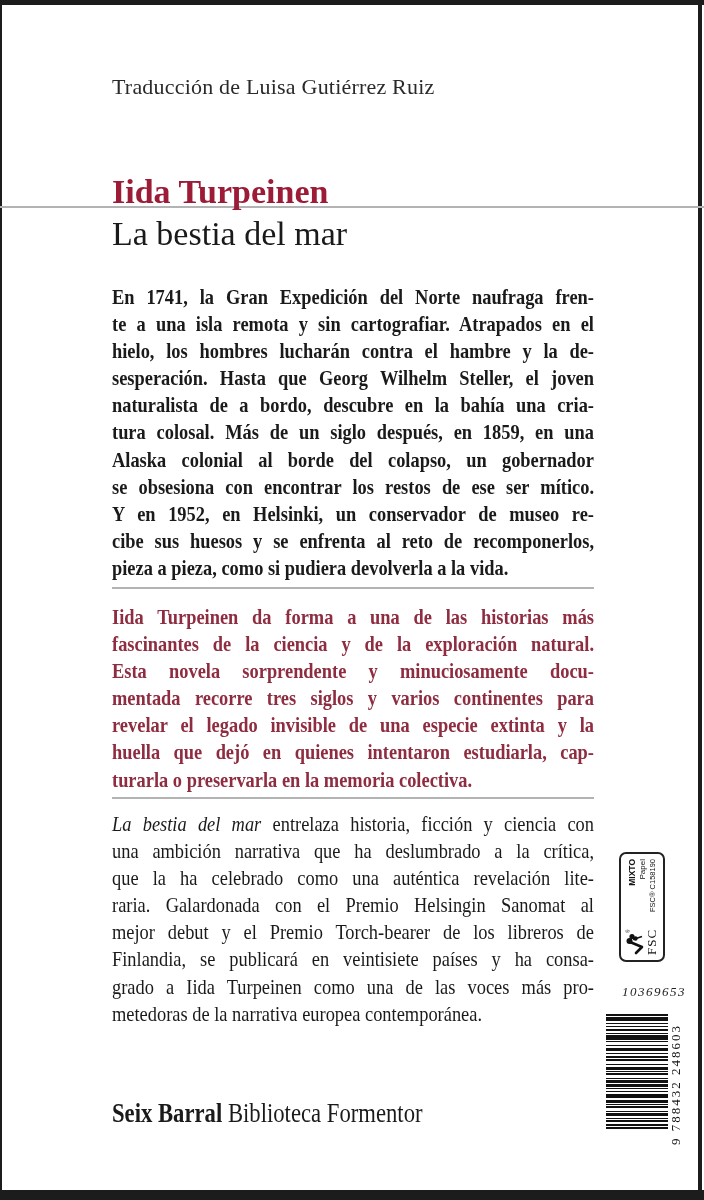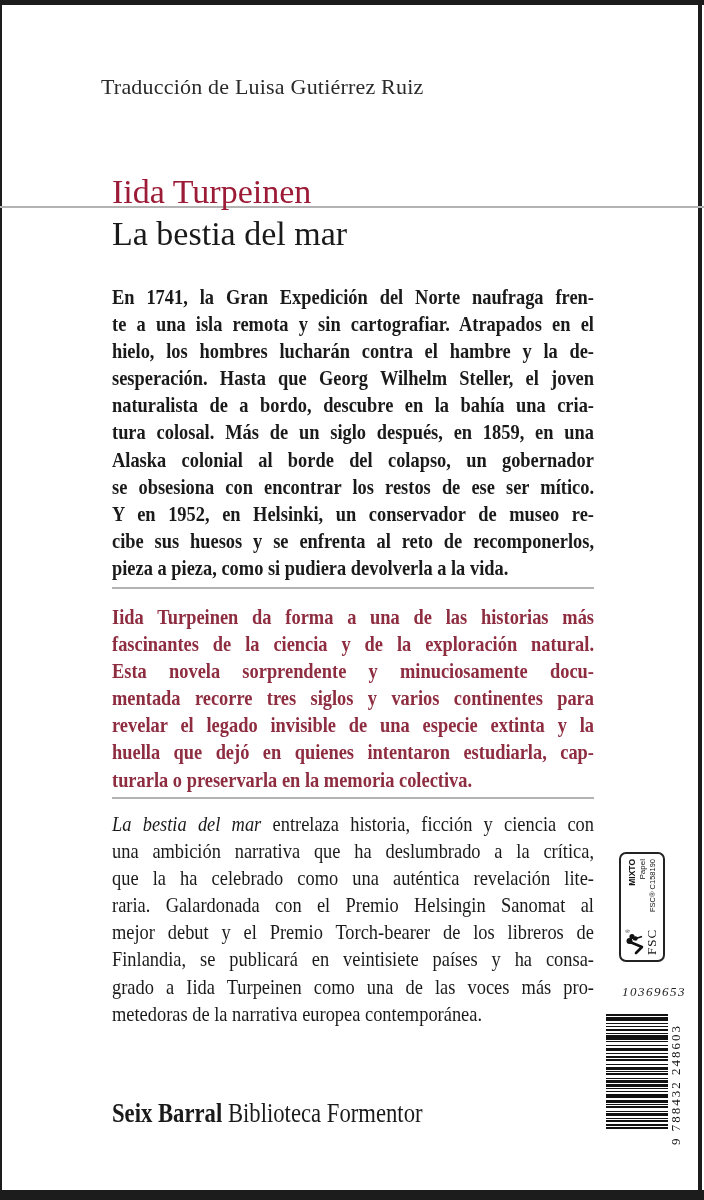--- a/index.html
+++ b/index.html
@@ -8,30 +8,30 @@
     overflow:hidden; font-family:"Liberation Serif", serif; color:#1a1a1a;
   }
   
   .edge { position:absolute; background:var(--frame_black,#1c1c1c); }
   .edge-top    { left:0; top:0; width:704px; height:5px; }
   .edge-bottom { left:0; top:1190px; width:704px; height:10px; }
   .edge-left   { left:0; top:0; width:2px; height:1200px; }
   .edge-right  { left:698px; top:0; width:4px; height:1200px; }
 
   .translator {
-    position:absolute; left:101px; top:75px; font-size:22px; line-height:24px;
+    position:absolute; left:112px; top:75px; font-size:22px; line-height:24px;
     color:#2a2a2a; letter-spacing:0.2px;
   }
   .rule-title {
     position:absolute; left:0; top:206px; width:704px; height:2px;
     background:var(--divider_gray,#b3b3b3); z-index:1;
   }
   .author {
     position:absolute; left:112px; top:175px; font-size:34px; line-height:34px;
-    font-weight:normal; color:var(--title_red,#9c1b36); z-index:2;
+    font-weight:bold; color:var(--title_red,#9c1b36); z-index:2;
   }
   .booktitle {
     position:absolute; left:112px; top:216px; font-size:34px; line-height:36px;
     color:#1a1a1a; z-index:2;
   }
 
   .para {
     position:absolute; left:112px; width:576px;
     transform:scaleX(0.8368); transform-origin:left top;
     font-size:22px;

